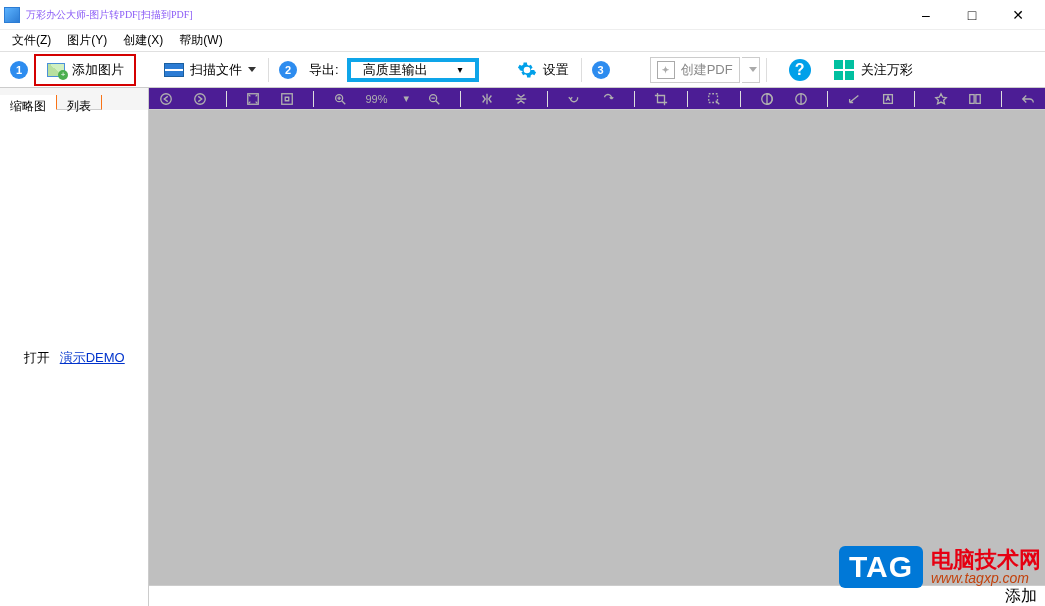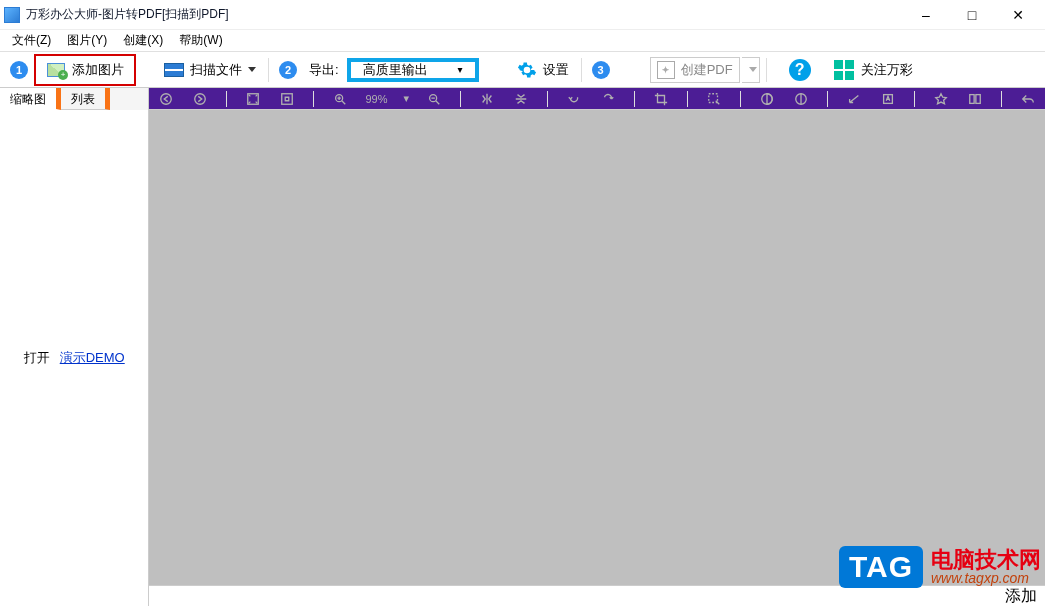--- a/index.html
+++ b/index.html
@@ -1,21 +1,21 @@
 <!DOCTYPE html>
 <html><head>
 <meta charset="utf-8">
 <style>
   * { box-sizing: border-box; font-family: "Microsoft YaHei", "SimSun", Arial, sans-serif; }
   body { margin: 0; padding: 0; background: #fff; width: 1045px; height: 606px; overflow: hidden; position: relative; }
 
   
   .titlebar { height: 30px; background: #fff; display: flex; align-items: center; padding: 0 4px; border-bottom: 1px solid #eee; }
   .title-icon { width: 16px; height: 16px; background: linear-gradient(135deg,#5cb3ff,#2c7cd4); border: 1px solid #2c7cd4; margin-right: 6px; }
-  .title-text { font-size: 12px; color: #0f172a; }
+  .title-text { font-size: 10px; color: #8b5cf6; font-family: Liberation Serif, serif; }
   .title-spacer { flex: 1; }
   .win-controls { display: flex; }
   .win-btn { width: 46px; height: 30px; display: flex; align-items: center; justify-content: center; font-size: 14px; color: #000; }
 
   
   .menubar { height: 22px; display: flex; align-items: center; padding: 0 4px; border-bottom: 1px solid #e0e0e0; }
   .menu-item { font-size: 12px; padding: 2px 8px; }
 
   
   .maintoolbar { height: 36px; background: #fff; border-bottom: 1px solid #ccc; display: flex; align-items: center; padding: 0 6px; gap: 2px; }
@@ -28,21 +28,21 @@
   .output-label { font-size: 13px; margin: 0 6px;}
   .output-select { min-width: 132px; height: 24px; border: 4px solid #0ea5e9; font-size: 13px; padding: 2px 12px; display:flex; align-items:center; justify-content: space-between;}
   .create-btn { display:flex; align-items:center; border:1px solid #ccc; height:26px; padding:0 6px; font-size:13px; color:#888; margin-left:4px;}
   .create-arrow-box { width:18px; height:26px; border:1px solid #ccc; border-left:none; display:flex; align-items:center; justify-content:center;}
   .pdf-icon { width:18px;height:18px;margin-right:6px; display:flex; align-items:center; justify-content:center; color:#aaa; font-weight:bold; border:1px solid #aaa; font-size:9px;}
 
   
   .content { display:flex; height: calc(606px - 30px - 22px - 36px); }
   .leftpane { width:192px; border-right:1px solid #ccc; display:flex; flex-direction:column; background:#fff;}
   .left-tabs { display:flex; height:22px; background:#f5f5f5; font-size:12px;}
-  .left-tab { padding:3px 10px; border-right:5px solid #f97316; border-bottom:1px solid #ccc;}
+  .left-tab { padding:3px 10px; border-right:1px solid #f97316; border-bottom:1px solid #ccc;margin-top:7px;}
   .left-tab.active { background:#fff; border-bottom:1px solid #fff;}
   .left-body { flex:1; display:flex; align-items:center; justify-content:center;}
   .demo-row { display:flex; align-items:center; gap:10px; font-size:13px;}
   .demo-link { color:#0033cc; text-decoration: underline;}
 
   
   .rightpane { flex:1; display:flex; flex-direction:column; background:#bfbfbf;}
   .icon-toolbar { height:22px; background:#4c1d95; border-bottom:1px solid #ccc; display:flex; align-items:center; padding:0 6px; gap:12px; color:#b0b0b0; font-size:12px;}
   .itool { width:22px; height:18px; display:flex; align-items:center; justify-content:center; color:#b0b0b0;}
   .itool svg { width:14px; height:14px; }

